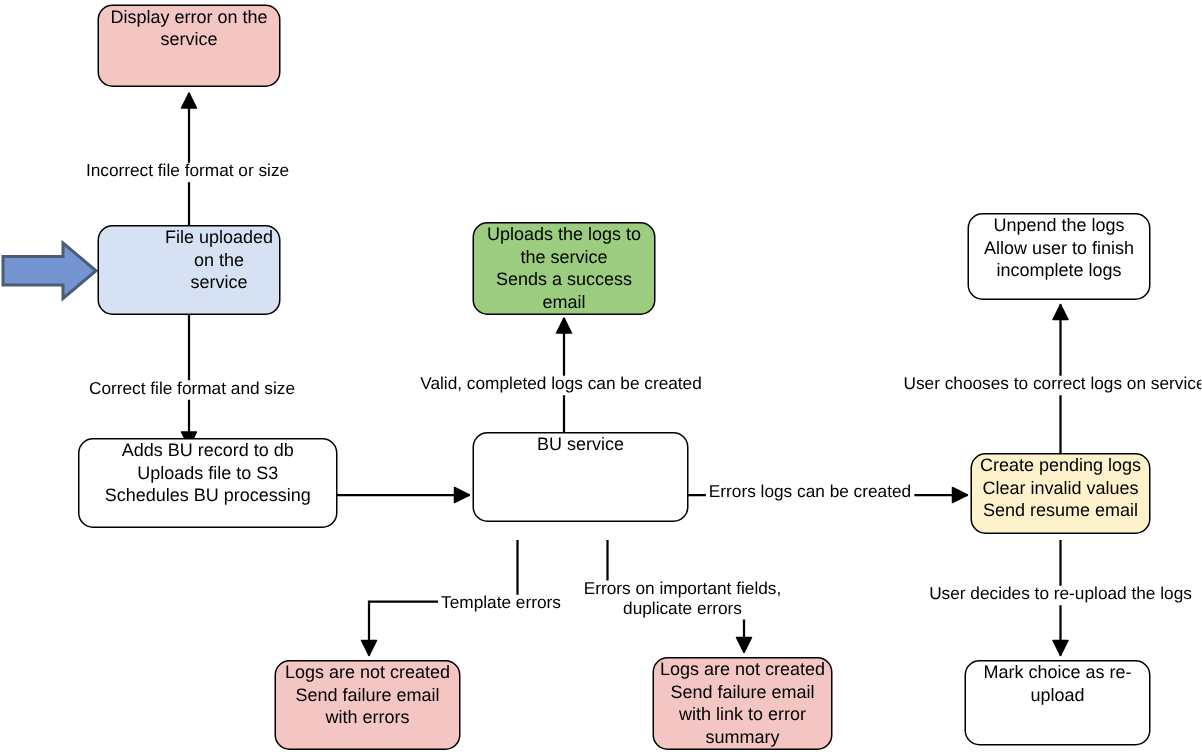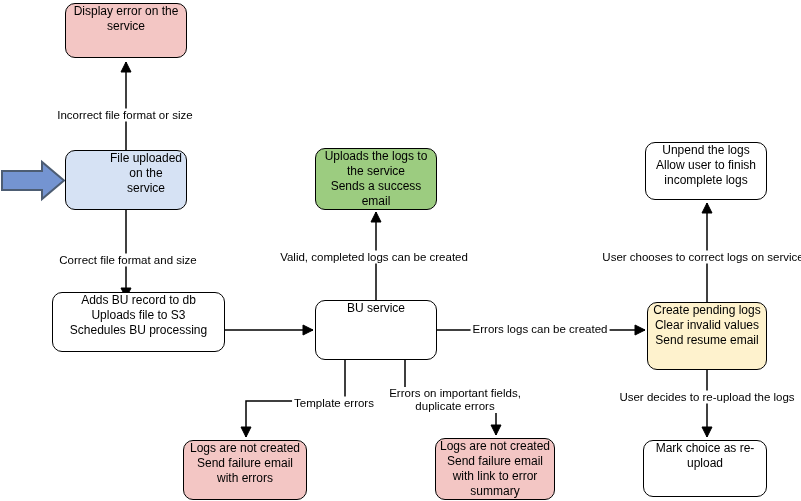--- a/index.html
+++ b/index.html
@@ -62,21 +62,21 @@
     <span>File uploaded on the
 service</span>
   </div>
 
   <div class="node white" style="left:52px;top:292px;width:173px;height:60px">
     <span>Adds BU record to db
 Uploads file to S3
 Schedules BU processing</span>
   </div>
 
-  <div class="node white" style="left:315px;top:300px;width:122px;height:60px">
+  <div class="node white" style="left:315px;top:288px;width:144px;height:60px">
     <span>BU service</span>
   </div>
 
   <div class="node green" style="left:315px;top:148px;width:122px;height:62px">
     <span>Uploads the logs to
 the service
 Sends a success
 email</span>
   </div>
 
@@ -92,21 +92,21 @@
 with link to error
 summary</span>
   </div>
 
   <div class="node white" style="left:645px;top:142px;width:122px;height:58px">
     <span>Unpend the logs
 Allow user to finish
 incomplete logs</span>
   </div>
 
-  <div class="node yellow" style="left:647px;top:302px;width:120px;height:68px">
+  <div class="node yellow" style="left:647px;top:302px;width:120px;height:54px">
     <span>Create pending logs
 Clear invalid values
 Send resume email</span>
   </div>
 
   <div class="node white" style="left:643px;top:440px;width:124px;height:57px">
     <span>Mark choice as re-
 upload</span>
   </div>
 

